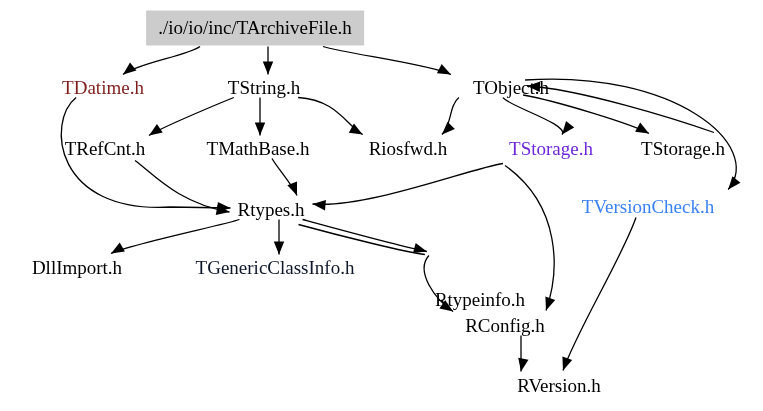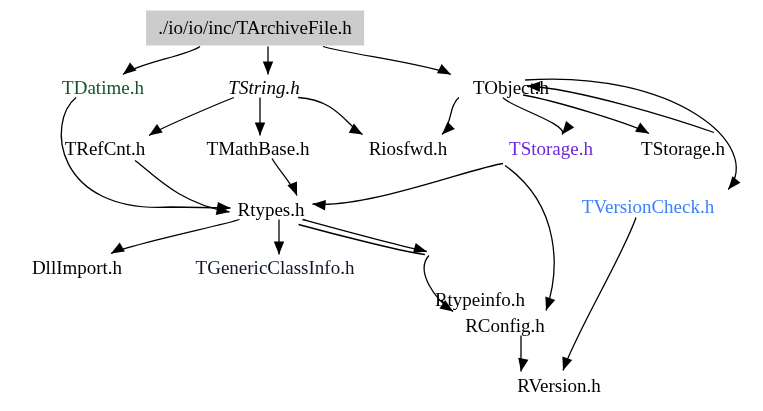--- a/index.html
+++ b/index.html
@@ -89,22 +89,22 @@
         <polygon points="279,254.5 273.8,241.5 284.2,241.5"></polygon>
         <polygon points="426.875,251.5 412.96485981379055,253.09624559513878 415.70128083402847,243.06270185426638"></polygon>
         <polygon points="453.1484375,311.5 439.44734265323683,308.6155589796288 445.2162246939792,299.9622359185152"></polygon>
         <polygon points="521,371.5 518.2113972520375,357.7790782119401 528.4433716570339,359.6409857755687"></polygon>
         <polygon points="563,370.5 562.386492068362,356.5120191586556 572.2026189745686,359.9476635758279"></polygon>
       </g>
   </svg>
 
   <div id="node-layer">
       <div class="node-label node-root" style="left: 255px; top: 28px; background: rgb(204, 204, 204); color: rgb(0, 0, 0);">./io/io/inc/TArchiveFile.h</div>
-      <div class="node-label" style="left: 103px; top: 87px; color: #14532d;">TDatime.h</div>
-      <div class="node-label" style="left: 264px; top: 87px; color: rgb(0, 0, 0); font-style: italic;">TString.h</div>
+      <div class="node-label" style="left: 103px; top: 87px; color: #7f1d1d;">TDatime.h</div>
+      <div class="node-label" style="left: 264px; top: 87px; color: rgb(0, 0, 0);">TString.h</div>
       <div class="node-label" style="left: 511px; top: 87px; color: rgb(0, 0, 0);">TObject.h</div>
       <div class="node-label" style="left: 105px; top: 148px; color: rgb(0, 0, 0);">TRefCnt.h</div>
       <div class="node-label" style="left: 258px; top: 148px; color: rgb(0, 0, 0);">TMathBase.h</div>
       <div class="node-label" style="left: 408px; top: 148px; color: rgb(0, 0, 0);">Riosfwd.h</div>
       <div class="node-label" style="left: 551px; top: 148px; color: #6d28d9;">TStorage.h</div>
       <div class="node-label" style="left: 683px; top: 148px; color: rgb(0, 0, 0);">TStorage.h</div>
       <div class="node-label" style="left: 271px; top: 209px; color: rgb(0, 0, 0);">Rtypes.h</div>
       <div class="node-label" style="left: 648px; top: 206px; color: #3b82f6;">TVersionCheck.h</div>
       <div class="node-label" style="left: 77px; top: 267px; color: rgb(0, 0, 0);">DllImport.h</div>
       <div class="node-label" style="left: 275px; top: 267px; color: #0f172a;">TGenericClassInfo.h</div>

